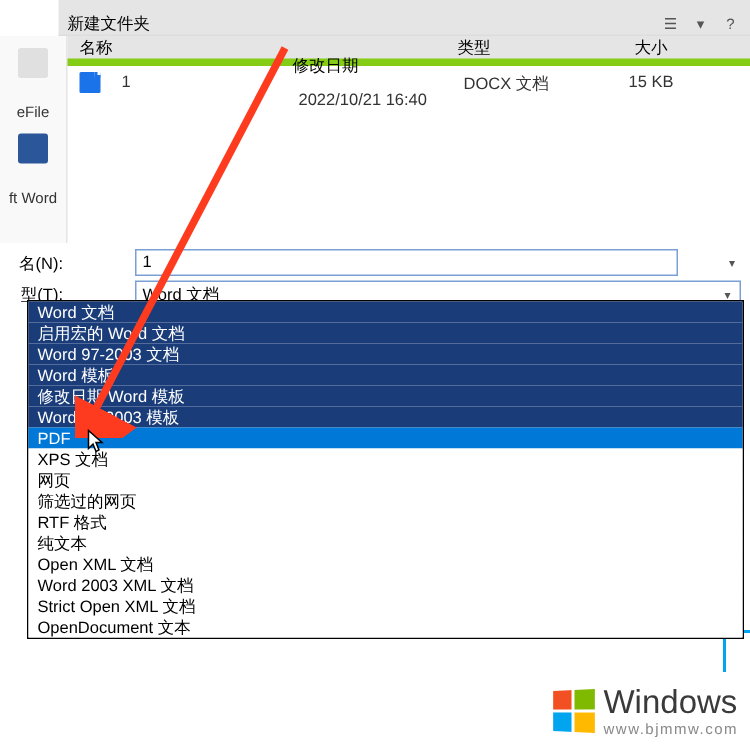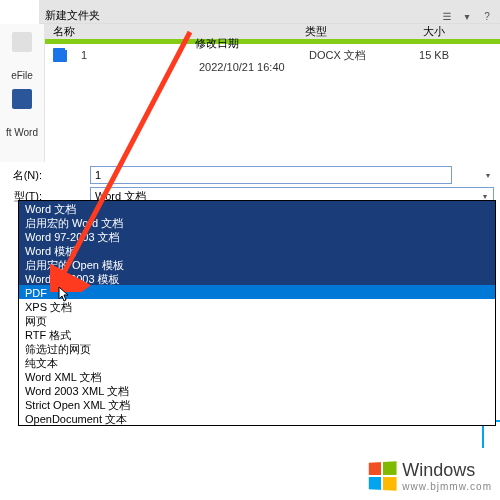--- a/index.html
+++ b/index.html
@@ -33,21 +33,21 @@
 .dropdown-list { position: absolute; left: 18px; top: 200px; width: 478px; background: #fff; border: 1px solid #000; font-size: 11px; z-index: 10; }
 .dd-item { padding: 1px 6px; color: #000; background: #1a3d7a; color: #fff; line-height: 14px; height: 14px; white-space: nowrap; overflow: hidden; }
 .dd-item.normal { background: #1a3d7a; color: #fff; }
 .dd-item.highlighted { background: #0078d7; color: #fff; }
 .dd-item.below { background: #fff; color: #000; }
 .arrow-annotation { position: absolute; left: 50px; top: 22px; z-index: 20; pointer-events: none; }
 .cursor { position: absolute; left: 58px; top: 286px; z-index: 25; pointer-events: none; }
 .watermark { position: absolute; right: 8px; bottom: 8px; display: flex; align-items: center; gap: 6px; z-index: 30; }
 .win-logo { width: 28px; height: 28px; display: grid; grid-template-columns: 1fr 1fr; grid-template-rows: 1fr 1fr; gap: 2px; transform: perspective(40px) rotateY(-8deg); }
 .win-logo div:nth-child(1){background:#f25022;} .win-logo div:nth-child(2){background:#7fba00;} .win-logo div:nth-child(3){background:#00a4ef;} .win-logo div:nth-child(4){background:#ffb900;}
-.wm-text { font-size: 18px; color: #3a3a3a; font-weight: 400; }
+.wm-text { font-size: 22px; color: #3a3a3a; font-weight: 400; }
 .wm-sub { font-size: 10px; color: #888; letter-spacing: 1px; }
 .corner-box { position: absolute; right: 0; bottom: 52px; width: 18px; height: 28px; border: 2px solid #00a4ef; border-right: none; border-bottom: none; }
 </style>
 </head>
 <body>
 
 <div class="dialog">
 
   <div class="topbar">
     <span class="topbar-title">新建文件夹</span>
@@ -102,29 +102,29 @@
     <div class="author-row">
       <span>作者:</span>
     </div>
   </div>
 
   <div class="dropdown-list">
     <div class="dd-item normal">Word 文档</div>
     <div class="dd-item normal">启用宏的 Word 文档</div>
     <div class="dd-item normal">Word 97-2003 文档</div>
     <div class="dd-item normal">Word 模板</div>
-    <div class="dd-item normal">启用宏的 Open 模板</div>
+    <div class="dd-item normal">修改日期 Word 模板</div>
     <div class="dd-item normal">Word 97-2003 模板</div>
     <div class="dd-item highlighted">PDF</div>
     <div class="dd-item below">XPS 文档</div>
     <div class="dd-item below">网页</div>
+    <div class="dd-item below">筛选过的网页</div>
     <div class="dd-item below">RTF 格式</div>
-    <div class="dd-item below">筛选过的网页</div>
     <div class="dd-item below">纯文本</div>
-    <div class="dd-item below">Word XML 文档</div>
+    <div class="dd-item below">Open XML 文档</div>
     <div class="dd-item below">Word 2003 XML 文档</div>
     <div class="dd-item below">Strict Open XML 文档</div>
     <div class="dd-item below">OpenDocument 文本</div>
   </div>
 
 </div>
 
 <svg class="arrow-annotation" width="160" height="270">
   <defs>
       <marker id="ah" markerWidth="12" markerHeight="12" refX="2" refY="6" orient="auto">

